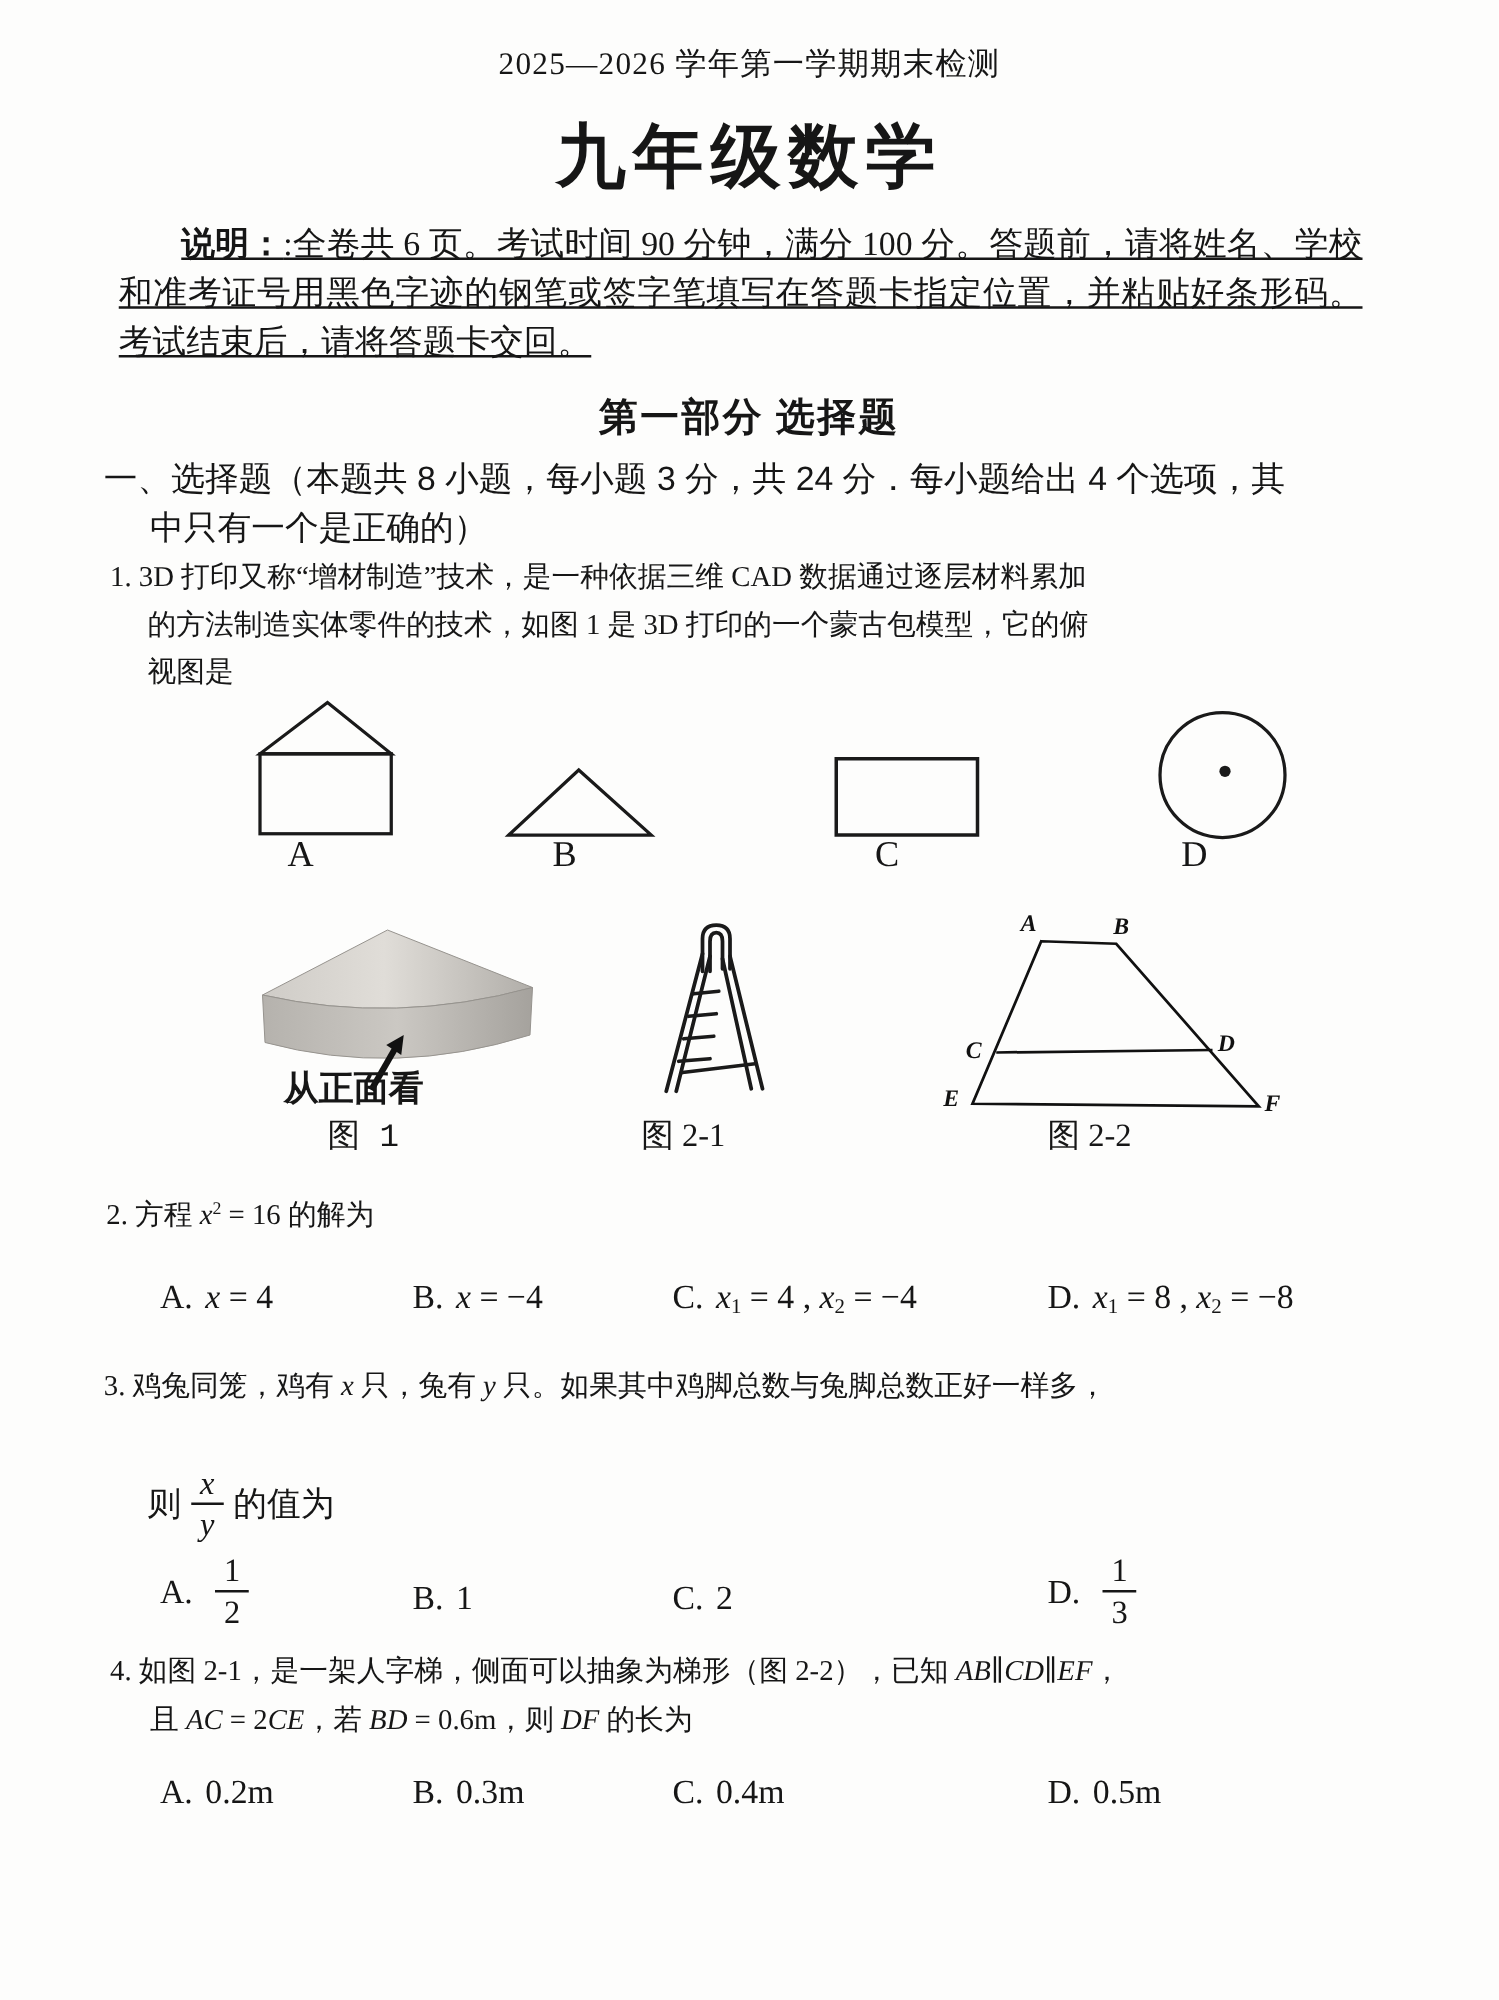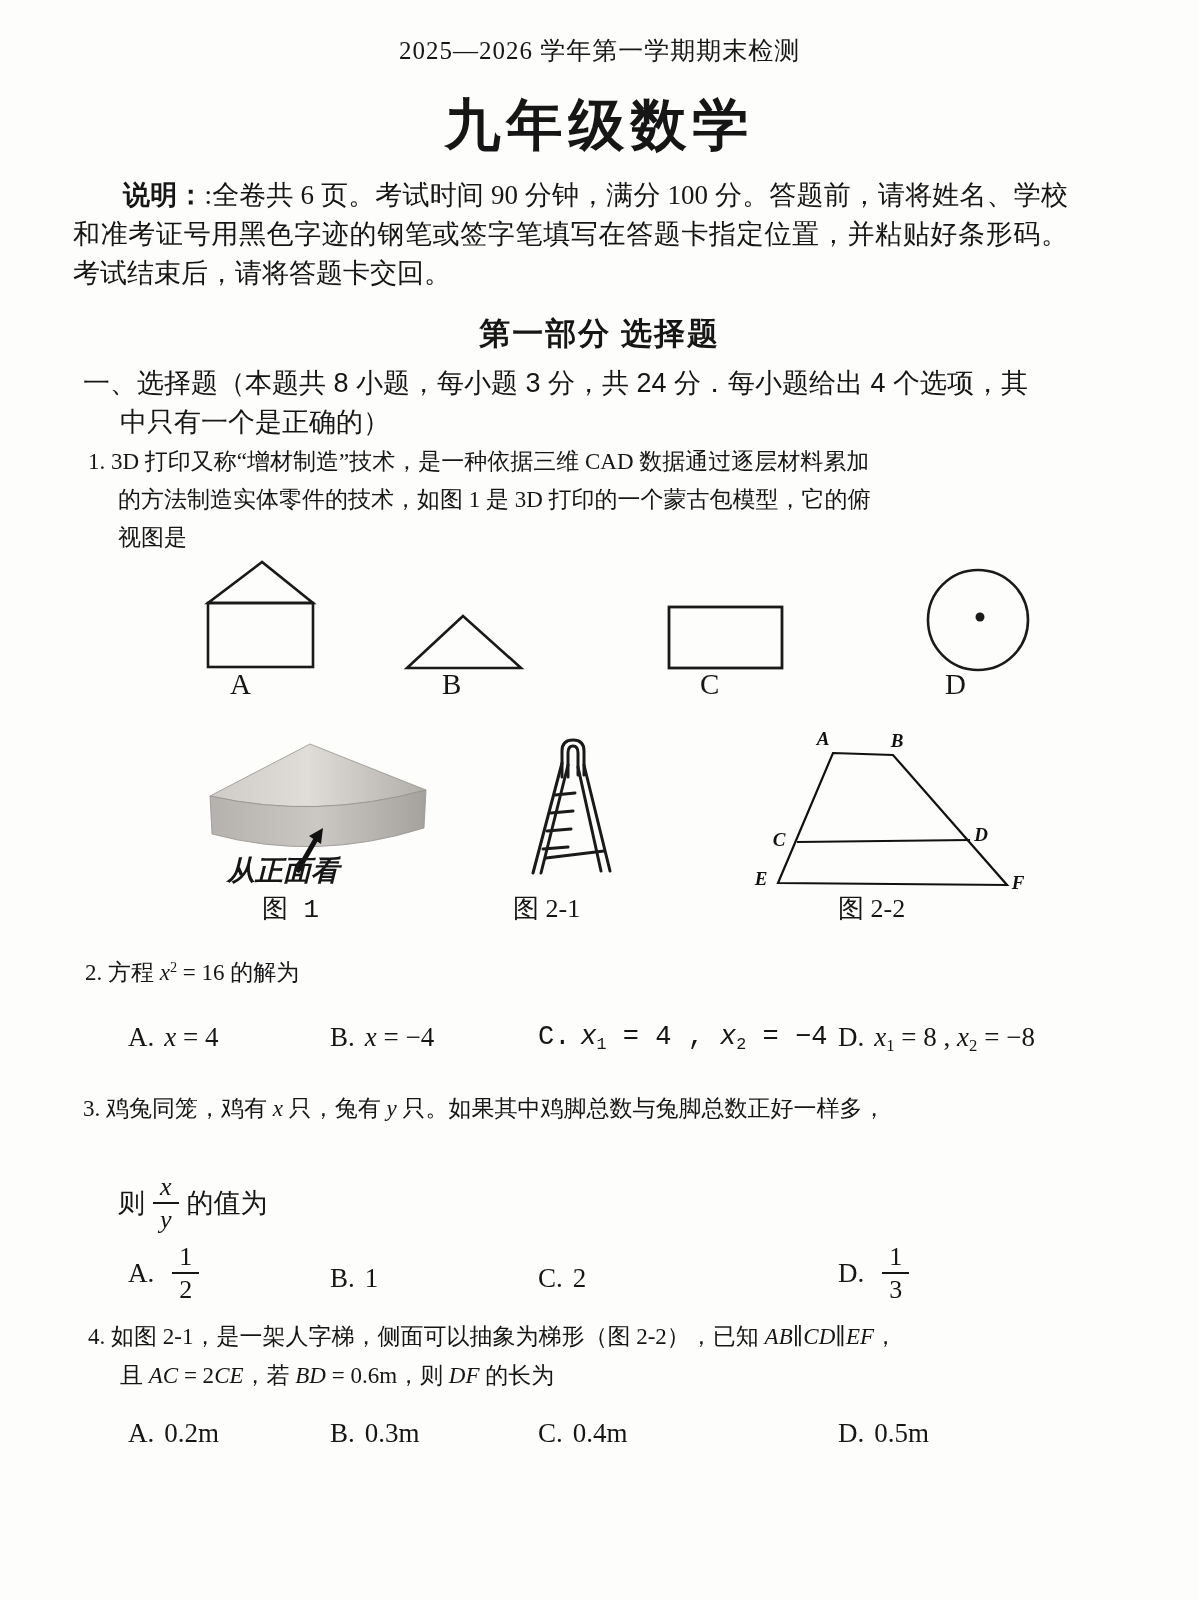--- a/index.html
+++ b/index.html
@@ -38,21 +38,21 @@
                 font-weight:700; font-style:italic; font-size:19px; fill:#111; }
 </style>
 </head>
 <body>
 
 <div class="page">
 
   <div class="abs center title1" style="top:34px;">2025—2026 学年第一学期期末检测</div>
   <div class="abs center title2" style="top:88px;">九年级数学</div>
 
-  <div class="abs notice" style="left:73px; top:176px;">
+  <div class="abs notice" style="left:95px; top:176px;text-decoration:underline;">
     <b>说明：</b><span>:全卷共 6 页。考试时间 90 分钟，满分 100 分。答题前，请将姓名、学校和准考证号用黑色字迹的钢笔或签字笔填写在答题卡指定位置，并粘贴好条形码。考试结束后，请将答题卡交回。</span>
   </div>
 
   <div class="abs center section-title" style="top:313px;">第一部分  选择题</div>
   <div class="abs bold-line" style="left:83px; top:364px;">一、选择题（本题共 8 小题，每小题 3 分，共 24 分．每小题给出 4 个选项，其</div>
   <div class="abs bold-line" style="left:120px; top:403px;">中只有一个是正确的）</div>
 
   <div class="abs body-line" style="left:88px; top:443px;">1. 3D 打印又称“增材制造”技术，是一种依据三维 CAD 数据通过逐层材料累加</div>
   <div class="abs body-line" style="left:118px; top:481px;">的方法制造实体零件的技术，如图 1 是 3D 打印的一个蒙古包模型，它的俯</div>
   <div class="abs body-line" style="left:118px; top:519px;">视图是</div>
@@ -100,21 +100,21 @@
         </linearGradient>
       </defs>
       <path d="M 112 12 L 12 64 Q 118 88 228 58 Z" fill="url(#coneg)" stroke="#96938e" stroke-width="0.8"></path>
       <path d="M 12 64 L 14 102 Q 118 130 226 96 L 228 58 Q 118 88 12 64 Z" fill="url(#cylg)" stroke="#96938e" stroke-width="0.8"></path>
       <g>
         <line x1="99" y1="140" x2="118" y2="107" stroke="#111" stroke-width="5"></line>
         <polygon points="125,96 123,112 111,104" fill="#111"></polygon>
       </g>
     </svg>
   </div>
-  <div class="abs annotation" style="left:227px; top:852px;font-style:italic;">从正面看</div>
+  <div class="abs annotation" style="left:227px; top:852px;">从正面看</div>
   <div class="abs caption" style="left:262px; top:891px;font-family:Liberation Mono, monospace;">图 1</div>
 
   <div class="abs" style="left:505px; top:733px;">
     <svg width="125" height="150" viewBox="0 0 125 150">
       <g fill="none" stroke="#1a1a1a" stroke-width="3" stroke-linecap="round">
         <path d="M 57 44 L 57 18 Q 57 7 68 7 Q 79 7 79 18 L 79 42"></path>
         <path d="M 63 44 L 63 20 Q 63 13 68 13 Q 73 13 73 20 L 73 42"></path>
         <path d="M 57 30 L 28 140"></path>
         <path d="M 63 32 L 36 140"></path>
         <path d="M 73 34 L 96 138"></path>
@@ -143,21 +143,21 @@
   </div>
   <div class="abs caption" style="left:838px; top:891px;">图 2-2</div>
 
   <div class="abs body-line" style="left:85px; top:948px;"><span>2. 方程 </span><span class="it">x</span><span class="sup">2</span><span> = 16 的解为</span></div>
   <div class="abs opt" style="left:128px; top:1022px;">
     <span class="lbl">A.</span><span><span class="it">x</span><span> = 4</span></span>
   </div>
   <div class="abs opt" style="left:330px; top:1022px;">
     <span class="lbl">B.</span><span><span class="it">x</span><span> = −4</span></span>
   </div>
-  <div class="abs opt" style="left:538px; top:1022px;font-family:Liberation Mono, monospace;">
+  <div class="abs opt" style="left:538px; top:1022px;">
     <span class="lbl">C.</span><span><span class="it">x</span><span class="sub">1</span><span> = 4 , </span><span class="it">x</span><span class="sub">2</span><span> = −4</span></span>
   </div>
   <div class="abs opt" style="left:838px; top:1022px;">
     <span class="lbl">D.</span><span><span class="it">x</span><span class="sub">1</span><span> = 8 , </span><span class="it">x</span><span class="sub">2</span><span> = −8</span></span>
   </div>
 
   <div class="abs body-line" style="left:83px; top:1090px;"><span>3. 鸡兔同笼，鸡有 </span><span class="it">x</span><span> 只，兔有 </span><span class="it">y</span><span> 只。如果其中鸡脚总数与兔脚总数正好一样多，</span></div>
   <div class="abs mrow" style="left:118px; top:1172px;">
     <span>则</span>
     <span class="frac var">

